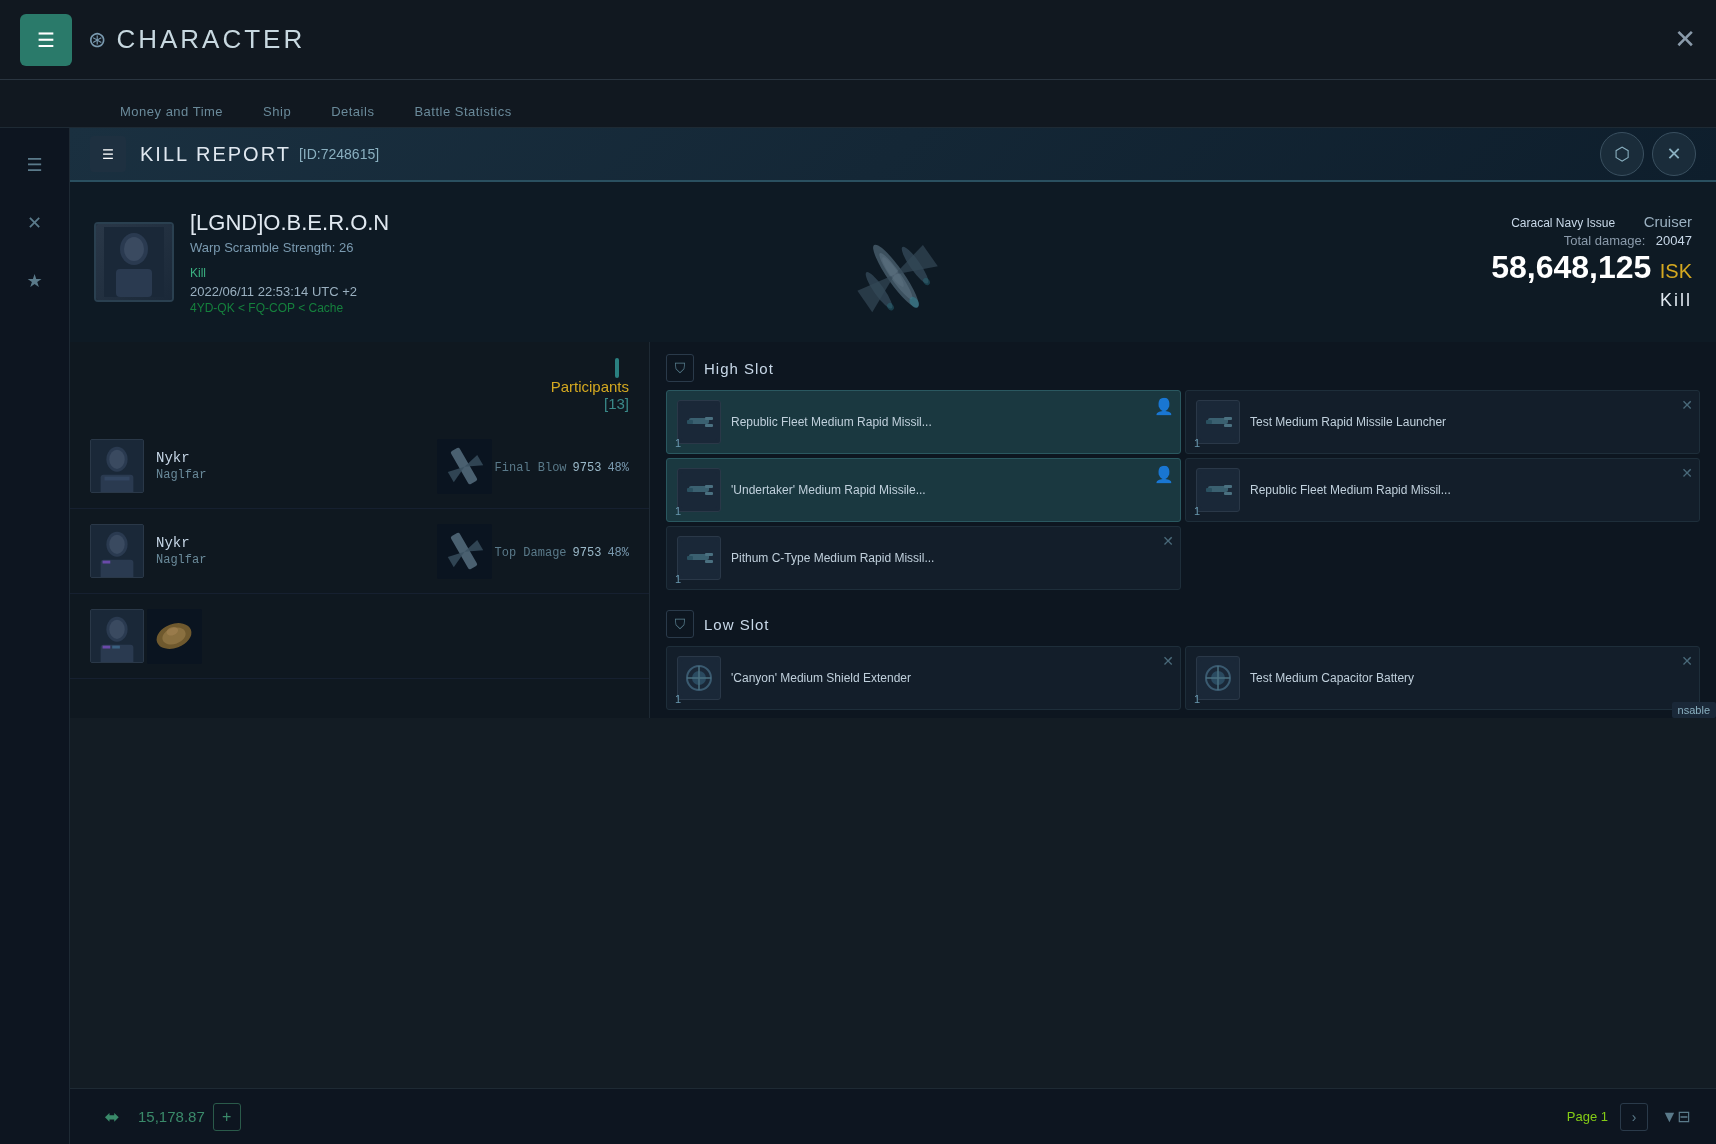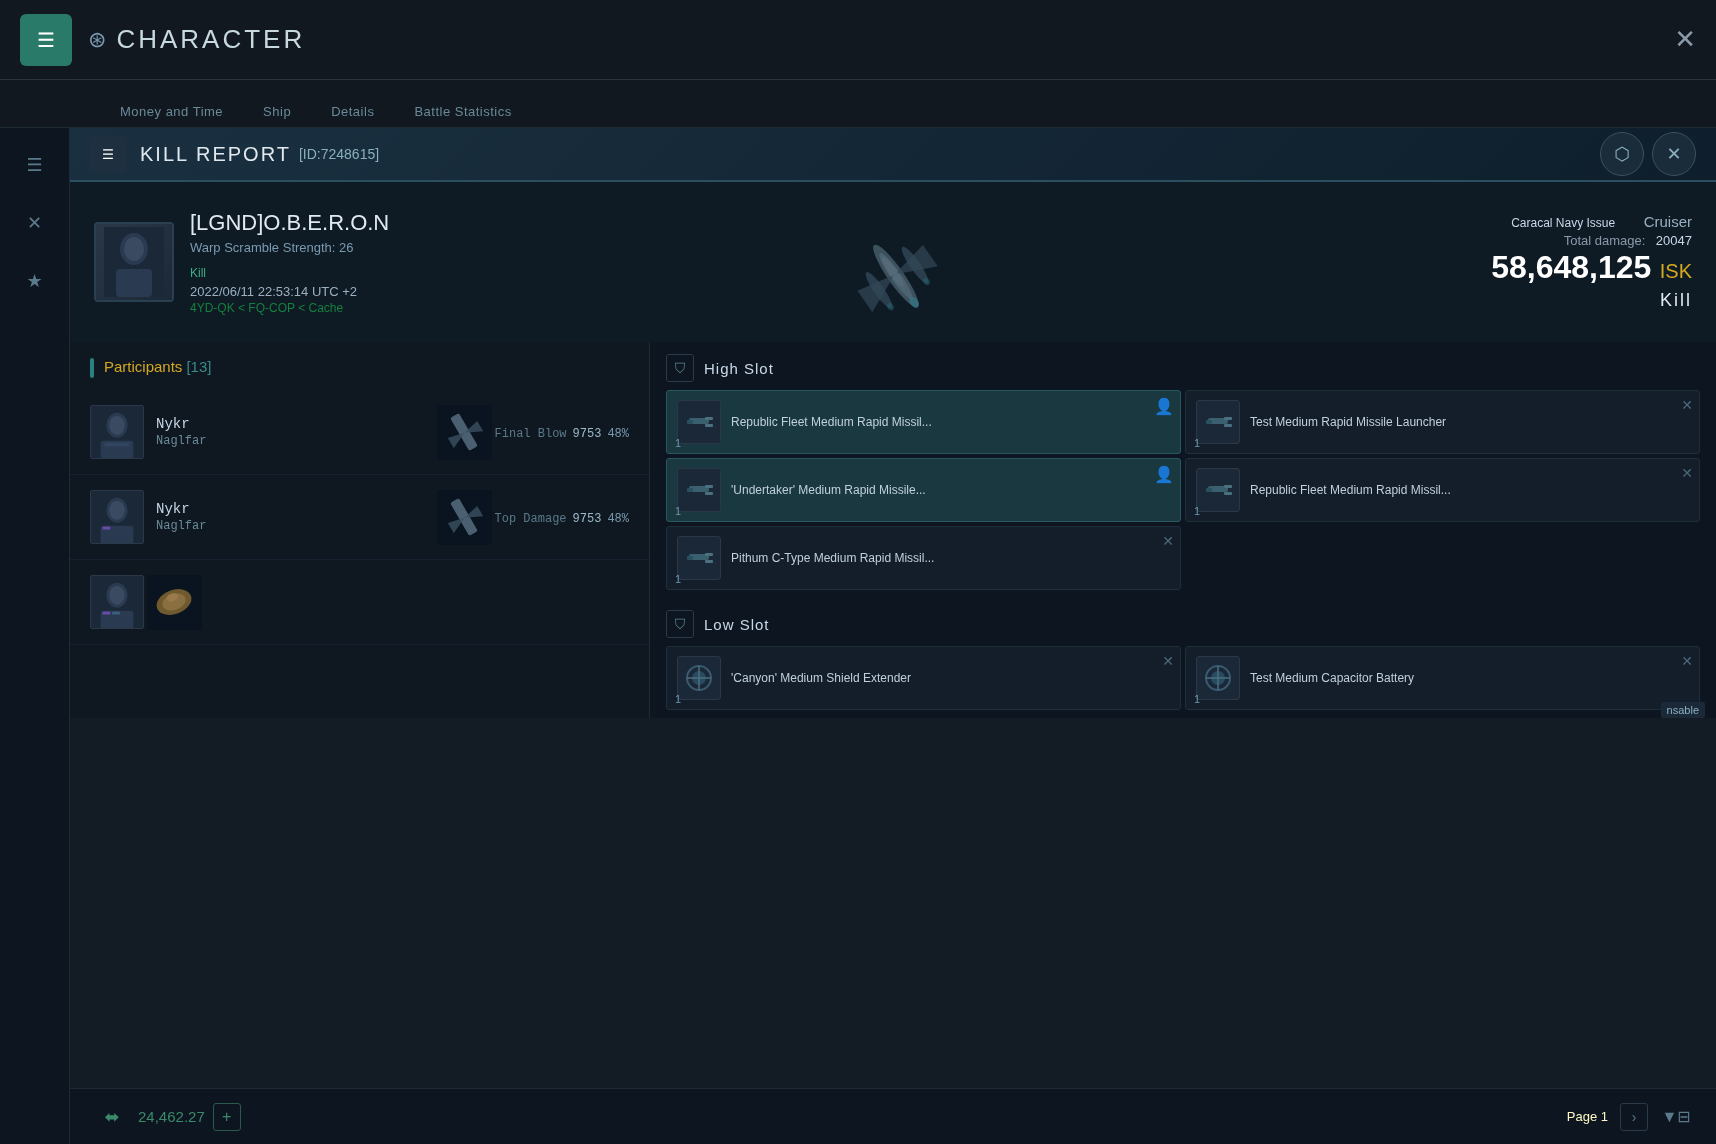--- a/index.html
+++ b/index.html
@@ -286,21 +286,22 @@
     .participants-panel {
       width: 580px;
       background: #0f1820;
       border-right: 1px solid #1e2a34;
       overflow-y: auto;
       flex-shrink: 0;
     }
     .participants-header {
       padding: 16px 20px 12px;
       display: flex;
-      align-items: flex-start;
+      align-items: flex-end;
+      flex-direction: column;
     }
     .participants-bar {
       width: 4px;
       height: 20px;
       background: #2a8080;
       margin-right: 10px;
       border-radius: 2px;
     }
     .participants-title {
       color: #d4a820;
@@ -514,21 +515,21 @@
       cursor: pointer;
       font-size: 16px;
     }
     .bottom-right {
       margin-left: auto;
       display: flex;
       align-items: center;
       gap: 12px;
     }
     .page-info {
-      color: #fef9c3;
+      color: #84cc16;
       font-size: 13px;
     }
     .page-nav-btn {
       width: 28px;
       height: 28px;
       border: 1px solid #2a3a4a;
       border-radius: 3px;
       display: flex;
       align-items: center;
       justify-content: center;
@@ -547,21 +548,21 @@
       font-size: 16px;
     }
 
     
     ::-webkit-scrollbar { width: 6px; }
     ::-webkit-scrollbar-track { background: #0a1018; }
     ::-webkit-scrollbar-thumb { background: #2a3a4a; border-radius: 3px; }
 
     .tooltip-text {
       position: absolute;
-      right: 11px;
+      right: 0;
       bottom: 0;
       background: #1a2838;
       color: #8ab0c0;
       font-size: 11px;
       padding: 2px 6px;
       border-radius: 2px;
       white-space: nowrap;
     }
   </style>
 </head>
@@ -900,21 +901,21 @@
         <div style="position:relative; padding: 0 16px;">
           <div class="tooltip-text">nsable</div>
         </div>
 
       </div>
 
     </div>
 
     <div class="bottom-bar">
       <div class="bottom-icon-btn">⬌</div>
-      <span class="bottom-value">24,462.27</span>
+      <span class="bottom-value">15,178.87</span>
       <div class="bottom-plus-btn">
         <span>+</span>
       </div>
       <div class="bottom-right">
         <span class="page-info">Page 1</span>
         <div class="page-nav-btn">
           <span>›</span>
         </div>
         <div class="filter-btn">
           <span>▼⊟</span>

